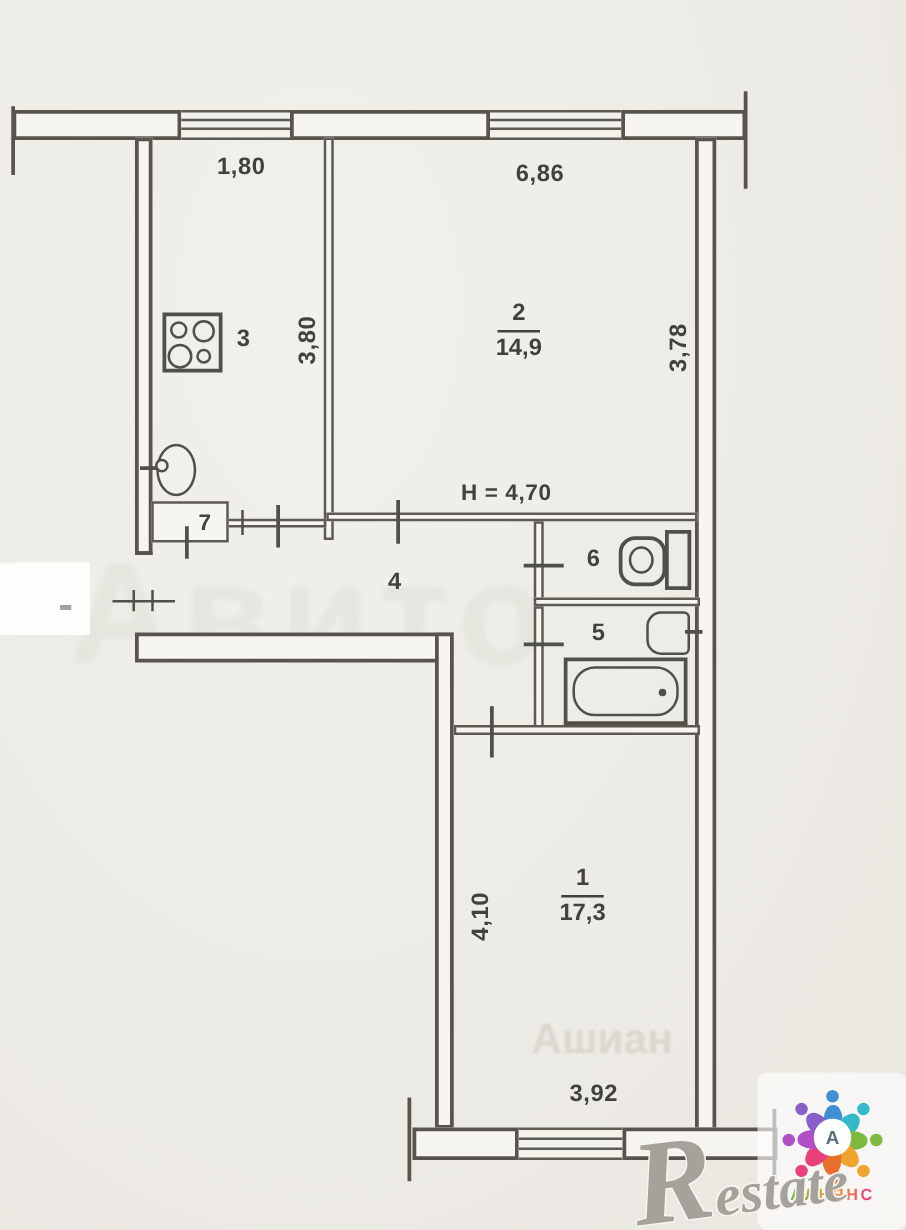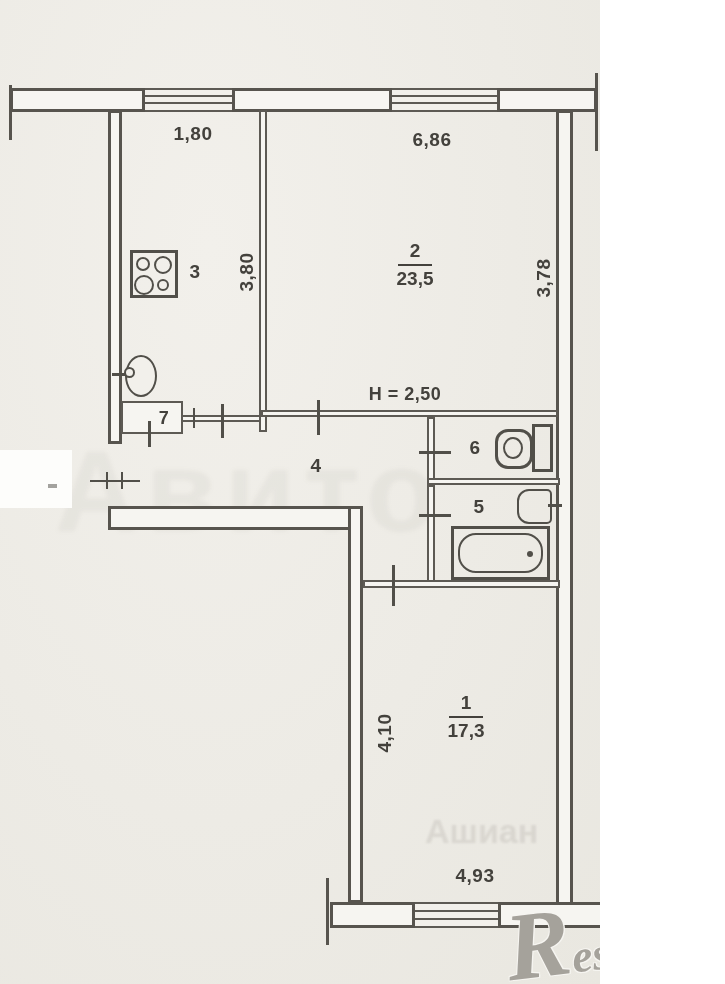--- a/index.html
+++ b/index.html
@@ -1,17 +1,17 @@
 <!DOCTYPE html>
 <html><head>
 <meta charset="utf-8">
 <style>
   html,body{margin:0;padding:0;}
   .stage{
-    position:relative;width:600px;height:984px;overflow:hidden;
+    position:relative;width:725px;height:984px;overflow:hidden;
     background:radial-gradient(ellipse at 35% 25%, #f2f0eb 0%, #edebe5 55%, #e9e7e0 100%);
     font-family:"Liberation Sans", sans-serif;
   }
   
   .wall{position:absolute;background:#f6f5f1;border:3px solid #57544e;box-sizing:border-box;}
   .twall{position:absolute;background:#f6f5f1;border:2px solid #5d5a54;box-sizing:border-box;}
   .cap{position:absolute;background:#57544e;}
   .tick{position:absolute;background:#514f49;}
   .window{position:absolute;background:#f2f0eb;}
   .window .wl{position:absolute;left:0;right:0;height:2px;background:#5d5a54;}
@@ -143,28 +143,28 @@
 
   <div class="fx" style="left:451px;top:526px;width:99px;height:54px;">
     <div class="fx2" style="left:4px;top:4px;width:85px;height:40px;border-radius:18px;"></div>
     <div style="position:absolute;left:73px;top:22px;width:6px;height:6px;border-radius:50%;background:#514f49;"></div>
   </div>
 
   <div class="lbl" style="left:156px;top:120px;width:74px;height:28px;">1,80</div>
   <div class="lbl" style="left:395px;top:126px;width:74px;height:28px;">6,86</div>
   <div class="lbl vert" style="left:219px;top:244px;width:56px;height:56px;">3,80</div>
   <div class="lbl vert" style="left:516px;top:250px;width:56px;height:56px;">3,78</div>
-  <div class="lbl" style="left:355px;top:381px;width:100px;height:26px;font-size:18px;">H = 2,50</div>
+  <div class="lbl" style="left:355px;top:381px;width:100px;height:26px;font-size:18px;">H = 4,70</div>
   <div class="lbl vert" style="left:357px;top:705px;width:56px;height:56px;">4,10</div>
-  <div class="lbl" style="left:440px;top:862px;width:70px;height:28px;">4,93</div>
+  <div class="lbl" style="left:440px;top:862px;width:70px;height:28px;">3,92</div>
 
   <div class="roomgroup" style="left:383px;top:240px;width:64px;">
     <div class="num">2</div>
     <div class="dv"></div>
-    <div class="area">23,5</div>
+    <div class="area">14,9</div>
   </div>
   <div class="roomgroup" style="left:434px;top:692px;width:64px;">
     <div class="num">1</div>
     <div class="dv"></div>
     <div class="area">17,3</div>
   </div>
   <div class="lbl" style="left:183px;top:259px;width:24px;height:26px;">3</div>
   <div class="lbl" style="left:303px;top:453px;width:26px;height:26px;">4</div>
   <div class="lbl" style="left:467px;top:494px;width:24px;height:26px;">5</div>
   <div class="lbl" style="left:463px;top:435px;width:24px;height:26px;">6</div>

